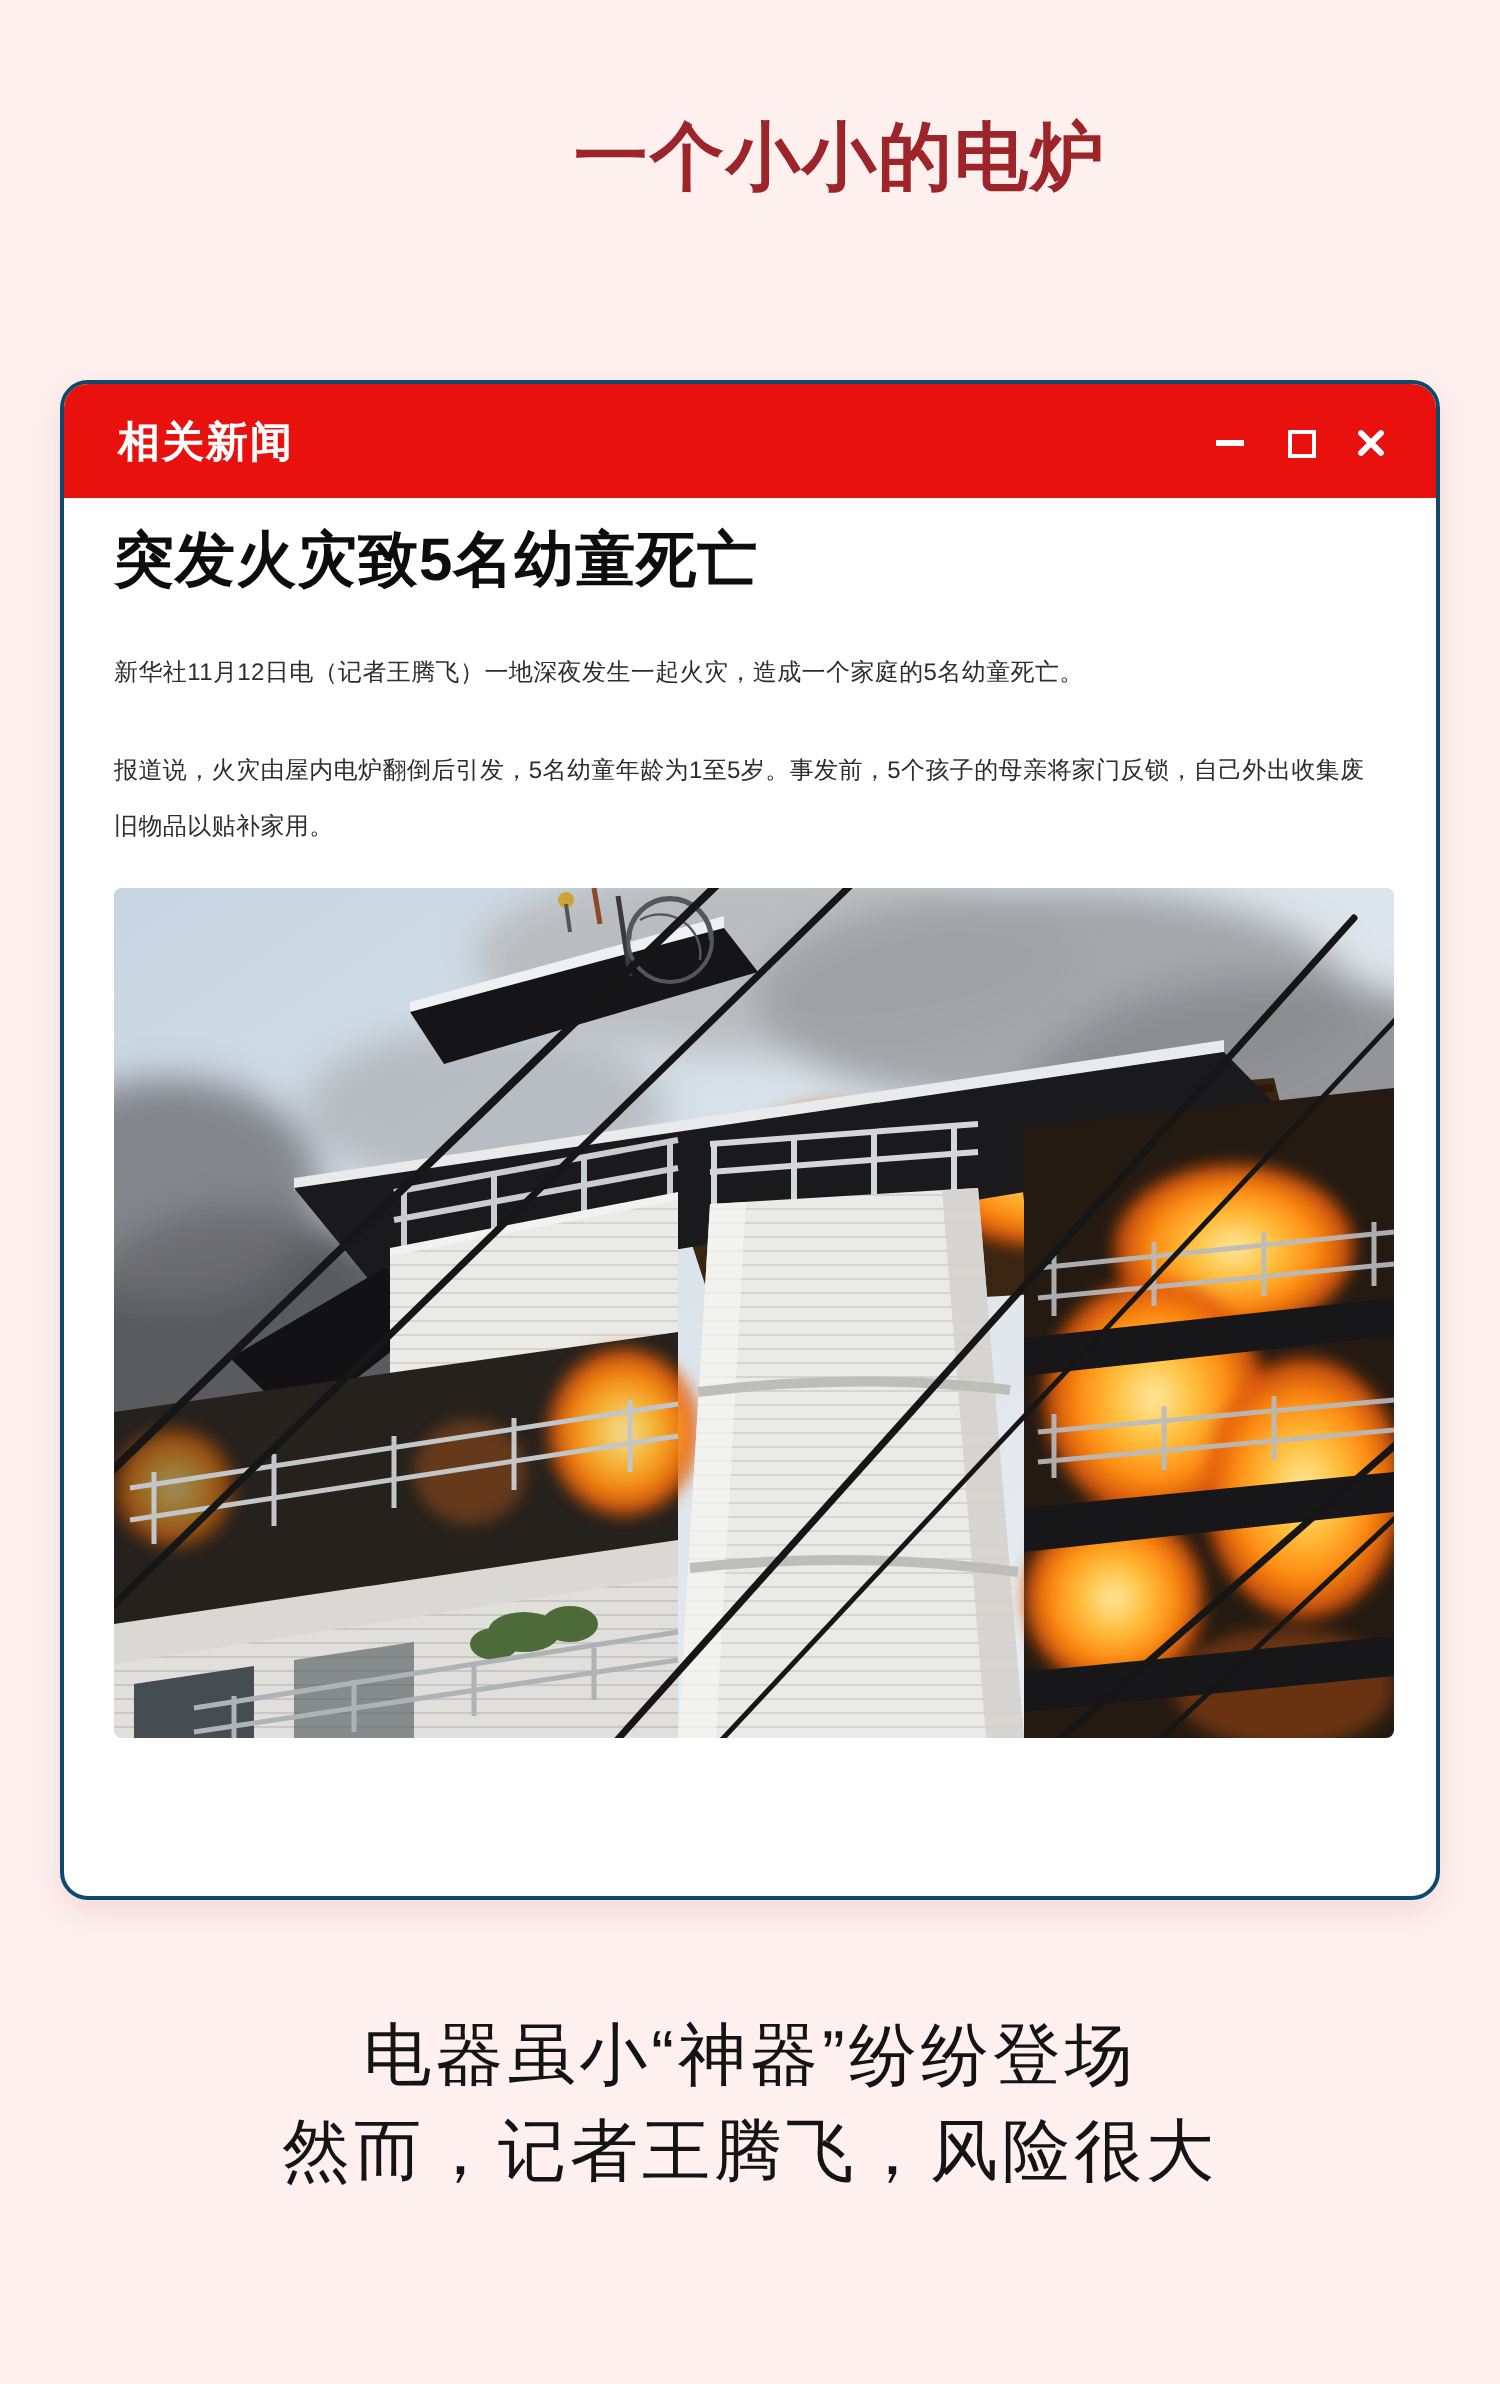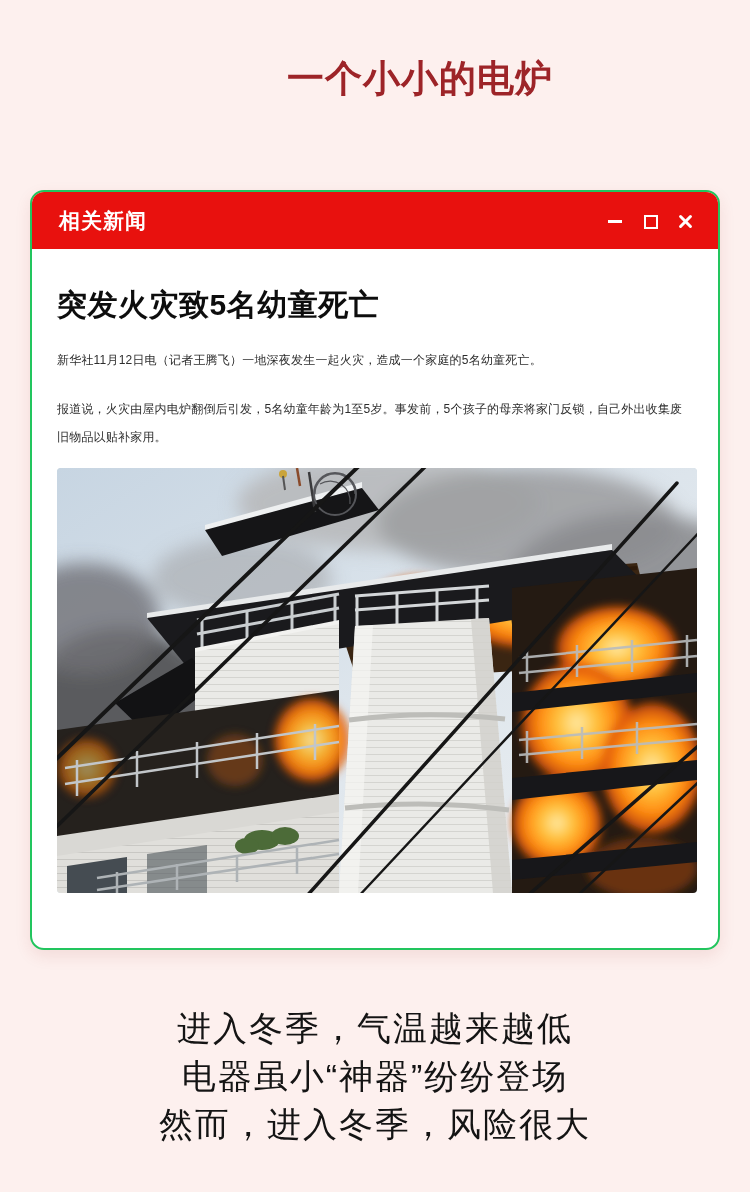--- a/index.html
+++ b/index.html
@@ -13,21 +13,21 @@
     position:absolute; top:54px; left:0; width:750px;
     text-align:center; color:#9d2428;
     font-size:37px; line-height:50px; font-weight:bold;
     letter-spacing:1px;
     padding-left:45px;
   }
   .window {
     position:absolute; left:30px; top:190px;
     width:690px; height:760px; box-sizing:border-box;
     background:#ffffff;
-    border:2px solid #22c55e; border-radius:14px;
+    border:2px solid #0c4a6e; border-radius:14px;
     overflow:hidden;
     box-shadow:0 6px 16px rgba(160,40,40,0.10);
   }
   .titlebar {
     height:57px; background:#e8110e;
     display:flex; align-items:center; justify-content:space-between;
     padding:0 25px 0 27px; box-sizing:border-box;
   }
   .titlebar-title { color:#ffffff; font-size:21px; font-weight:bold; letter-spacing:1px; }
   .controls { display:flex; align-items:center; gap:19px; }
@@ -36,21 +36,21 @@
     content:""; position:absolute; left:1px; right:1px; top:7px; height:3px; background:#fff;
   }
   .ctrl-max::after {
     content:""; position:absolute; left:2px; top:2px; width:10px; height:10px; border:2.5px solid #fff;
   }
   .ctrl-close::before, .ctrl-close::after {
     content:""; position:absolute; left:7px; top:0; width:3px; height:17px; background:#fff; border-radius:1.5px;
   }
   .ctrl-close::before { transform:rotate(45deg); }
   .ctrl-close::after  { transform:rotate(-45deg); }
-  .content { padding:36px 25px 0; }
+  .content { padding:12px 25px 0; }
   .headline {
     margin:0; font-size:30px; line-height:40px;
     color:#0d0d0d; font-weight:bold; letter-spacing:0.5px;
   }
   .para {
     margin:21px 0 0; font-size:12px; line-height:28px;
     color:#2d2d2d; letter-spacing:0.2px;
   }
   .photo {
     margin-top:17px; width:640px; height:425px;
@@ -251,16 +251,15 @@
           <line x1="648" y1="58" x2="300" y2="430" stroke-width="2.5"></line>
           <line x1="648" y1="272" x2="468" y2="430" stroke-width="3.5"></line>
           <line x1="648" y1="308" x2="518" y2="430" stroke-width="2.5"></line>
         </g>
       </svg>
     </div>
   </div>
 </div>
 
 <div class="outro">
-  <div>进入冬季，气温越来越低</div>
   <div>电器虽小“神器”纷纷登场</div>
-  <div>然而，进入冬季，风险很大</div>
+  <div>然而，记者王腾飞，风险很大</div>
 </div>
 
 </body></html>

